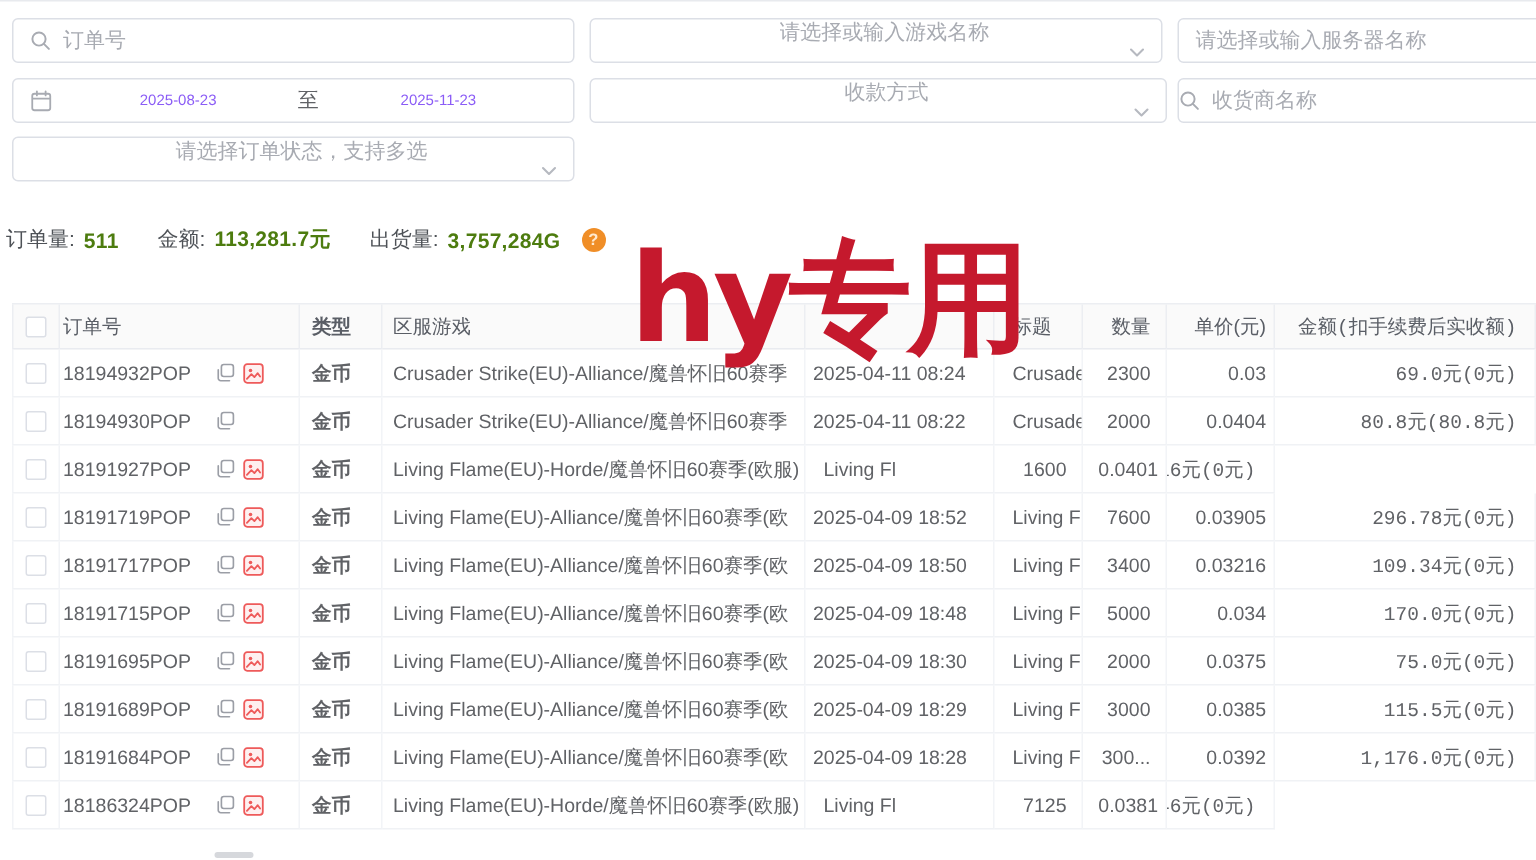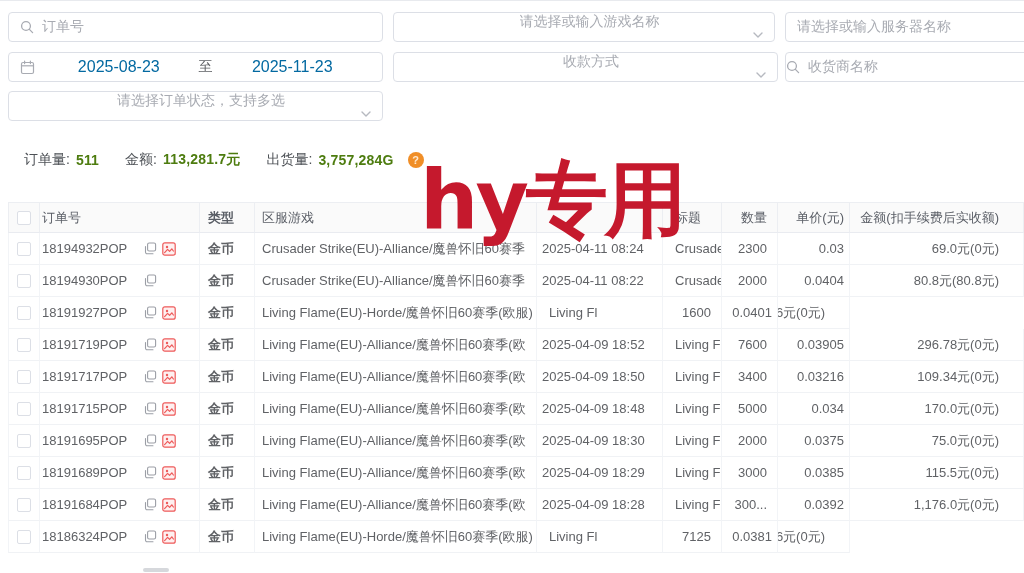--- a/index.html
+++ b/index.html
@@ -22,25 +22,25 @@
   .f-order {left:8px;  top:12px; width:375px;}
   .f-game  {left:393px;top:12px; width:382px;}
   .f-server{left:785px;top:12px; width:250px;}
   .f-date  {left:8px;  top:52px; width:375px;}
   .f-pay   {left:393px;top:52px; width:385px;}
   .f-recv  {left:785px;top:52px; width:250px;}
   .f-status{left:8px;  top:91px; width:375px;}
   .f-game .ph,.f-pay .ph,.f-status .ph,.f-server .ph,.f-recv .ph{padding-left:0;}
   .f-game,.f-pay,.f-status{padding-left:11px;flex-direction:column;}
   .f-server{padding-left:11px;}
-  .date-part{flex:1;text-align:center;color:#0369a1;font-size:16px;}
+  .date-part{flex:1;text-align:center;color:#8b5cf6;font-size:10px;}
   .date-sep{color:#606266;font-size:14px;flex:none;padding:0 4px;}
 
   
-  .stats{position:absolute;left:24px;top:151px;display:flex;align-items:center;font-size:14px;color:#4e5257;}
+  .stats{position:absolute;left:4px;top:151px;display:flex;align-items:center;font-size:14px;color:#4e5257;}
   .stats .lbl{margin-right:6px;}
   .stats .val{color:#4d7c0f;font-weight:700;letter-spacing:0.2px;}
   .stats .gap{width:26px;flex:none;}
   .help-badge{
     width:16px;height:16px;border-radius:50%;background:#f08e27;color:#ffe9cf;
     font-size:11px;font-weight:700;display:flex;align-items:center;justify-content:center;
     margin-left:14px;flex:none;cursor:pointer;
   }
 
   
@@ -60,21 +60,21 @@
   .td{display:flex;align-items:center;box-sizing:border-box;white-space:nowrap;overflow:hidden;}
   .c0{justify-content:center;border-left:1px solid #f2f4f7;}
   .thead .c0{border-left:1px solid #eceef2;}
   .c1{padding-left:2px;}
   .c2{padding-left:8px;font-weight:bold;}
   .c3{padding-left:7px;}
   .c4{padding-left:5px;}
   .c5{padding-left:12px;}
   .c6{justify-content:flex-end;padding-right:10px;}
   .c7{justify-content:flex-end;padding-right:5px;}
-  .c8{justify-content:flex-end;padding-right:24px;}
+  .c8{justify-content:flex-end;padding-right:12px;font-family:Liberation Mono, monospace;}
   .cb{
     width:14px;height:14px;border:1px solid #dcdfe6;border-radius:2px;background:#fff;
     box-sizing:border-box;cursor:pointer;flex:none;
   }
   .ord{width:96px;flex:none;overflow:hidden;}
   .ic-copy{margin-left:6px;display:flex;align-items:center;cursor:pointer;flex:none;}
   .ic-img{margin-left:5px;display:flex;align-items:center;cursor:pointer;flex:none;}
 
   .hscroll{position:absolute;left:143px;top:568px;width:26px;height:4px;border-radius:2px;background:#d6d8dc;}
 </style>

